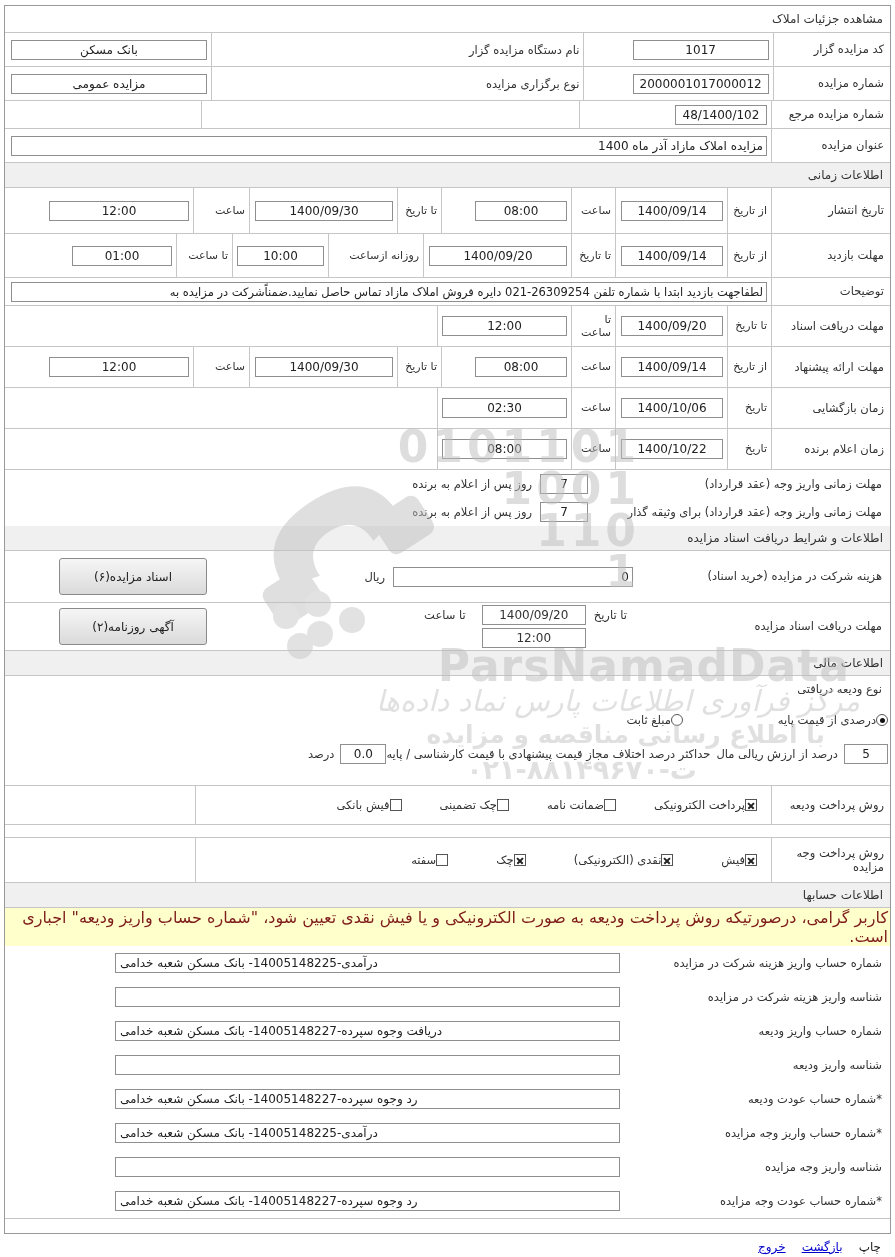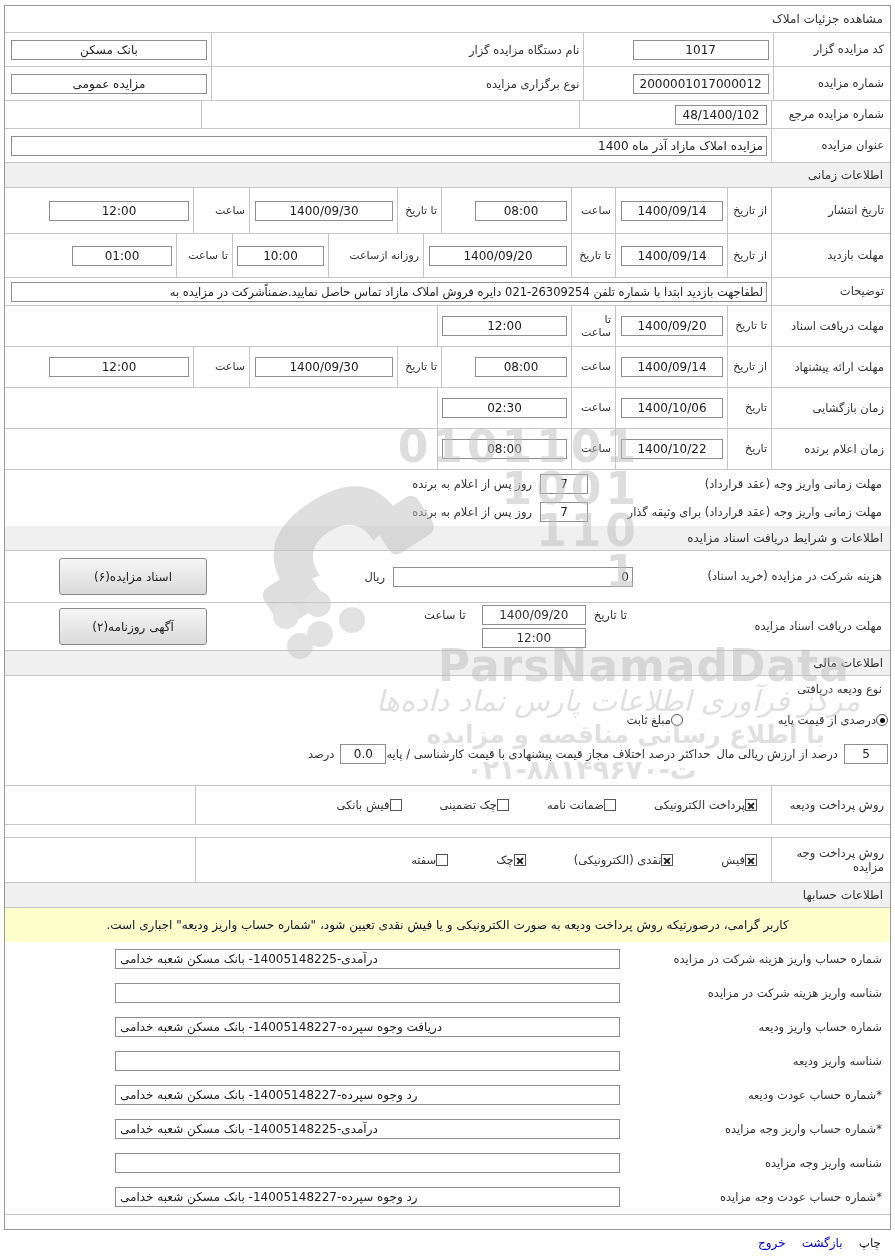--- a/index.html
+++ b/index.html
@@ -38,25 +38,25 @@
   .optcell.wide{gap:48px}
   .gap95{margin-inline-start:95px}
   .gapR40{margin-inline-start:40px}
   .txt{font-size:11.5px;color:#333;margin-inline-start:6px}
   .cb{width:12px;height:12px;border:1px solid #555;background:#fff;display:inline-block;position:relative;flex:none}
   .cb.checked::before,.cb.checked::after{content:"";position:absolute;left:1px;right:1px;top:5px;height:1.6px;background:#222}
   .cb.checked::before{transform:rotate(45deg)}
   .cb.checked::after{transform:rotate(-45deg)}
   .radio{width:12px;height:12px;border:1px solid #555;border-radius:50%;background:#fff;display:inline-block;position:relative;flex:none}
   .radio.checked::after{content:"";position:absolute;inset:2.5px;background:#111;border-radius:50%}
-  .notice{background:#ffffcc;color:#0f172a;justify-content:center;text-align:left;font-size:12px;border-bottom:none;min-height:34px}
+  .notice{background:#ffffcc;color:#7f1d1d;justify-content:center;text-align:right;font-size:16px;border-bottom:none;min-height:34px}
   .acct{width:505px;text-align:left;direction:rtl;height:20px;line-height:18px;padding:0 4px}
   .footer{display:flex;gap:16px;justify-content:flex-start;padding:6px 10px;align-items:center}
   .flink{font-size:12px;cursor:pointer;text-decoration:none;color:#222}
-  .flink.link{color:#0000cc;}
+  .flink.link{color:#0000cc;text-decoration:underline}
   
   .watermark{position:absolute;inset:0;pointer-events:none;z-index:50;opacity:.5}
   .wm-handset{position:absolute;left:228px;top:430px}
   .wm-digits{position:absolute;right:255px;top:426px;direction:ltr;text-align:right;font-weight:bold;font-size:44px;line-height:.95;letter-spacing:4px;color:#bdbdbd}
   .wm-brand{position:absolute;right:45px;top:640px;direction:ltr;font-size:44px;font-weight:bold;letter-spacing:1px;color:#bdbdbd}
   .wm-t1{position:absolute;right:35px;top:684px;font-size:29px;font-style:italic;color:#c3c3c3;white-space:nowrap}
   .wm-t2{position:absolute;right:70px;top:720px;font-size:25px;font-weight:bold;color:#c3c3c3;white-space:nowrap}
   .wm-phone{position:absolute;right:198px;top:754px;direction:ltr;font-size:27px;font-weight:bold;color:#c3c3c3;white-space:nowrap}
 </style>
 </head>

